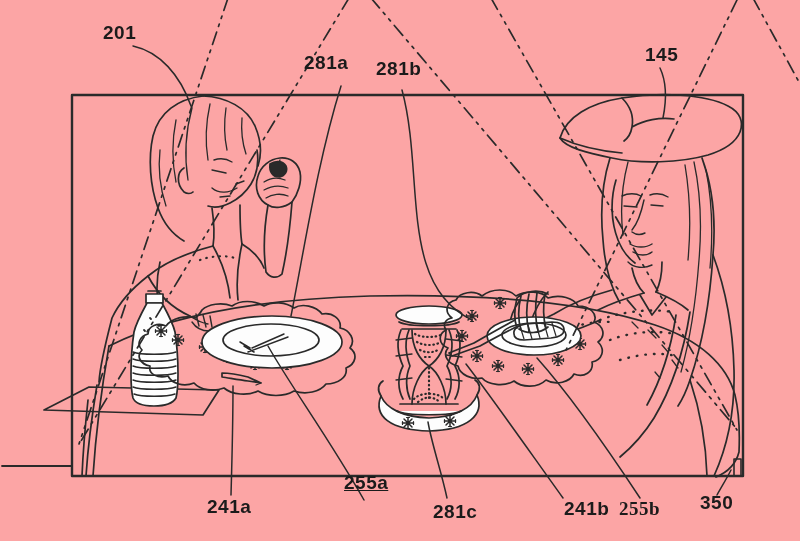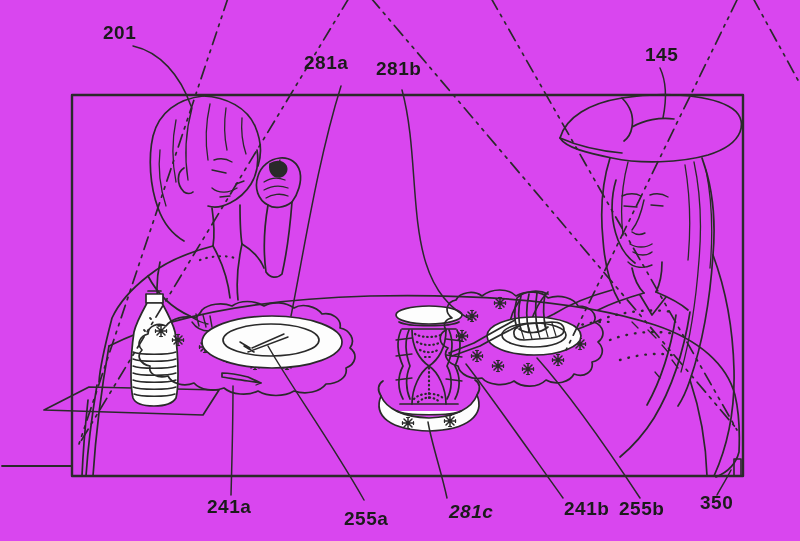--- a/index.html
+++ b/index.html
@@ -1,17 +1,17 @@
 <!DOCTYPE html>
 <html><head>
 <meta charset="utf-8">
 <style>
   html,body{margin:0;padding:0;background:#ffffff;}
   #stage{
-    position:relative;width:800px;height:541px;background:#d946ef;
+    position:relative;width:800px;height:541px;background:#fca5a5;
     overflow:hidden;font-family:"Liberation Sans", sans-serif;
   }
   #lineart{position:absolute;left:0;top:0;}
   .lbl{
     position:absolute;font-size:19px;font-weight:700;color:#1b1b1b;
     letter-spacing:0.5px;white-space:nowrap;user-select:none;
   }
 </style>
 </head>
 <body>
@@ -169,18 +169,18 @@
       <path d="M737,0 L566,350"></path>
       <path d="M753,-2 L799,82"></path>
     </g>
   </svg>
 
   <div class="lbl" style="left:103px;top:22px;">201</div>
   <div class="lbl" style="left:304px;top:52px;">281a</div>
   <div class="lbl" style="left:376px;top:58px;">281b</div>
   <div class="lbl" style="left:645px;top:44px;">145</div>
   <div class="lbl" style="left:207px;top:496px;">241a</div>
-  <div class="lbl" style="left:344px;top:508px;">255a</div>
-  <div class="lbl" style="left:449px;top:501px;font-style:italic;">281c</div>
+  <div class="lbl" style="left:344px;top:472px;text-decoration:underline;">255a</div>
+  <div class="lbl" style="left:433px;top:501px;">281c</div>
   <div class="lbl" style="left:564px;top:498px;">241b</div>
-  <div class="lbl" style="left:619px;top:498px;">255b</div>
+  <div class="lbl" style="left:619px;top:498px;font-family:Liberation Serif, serif;">255b</div>
   <div class="lbl" style="left:700px;top:492px;">350</div>
 </div>
 
 </body></html>

